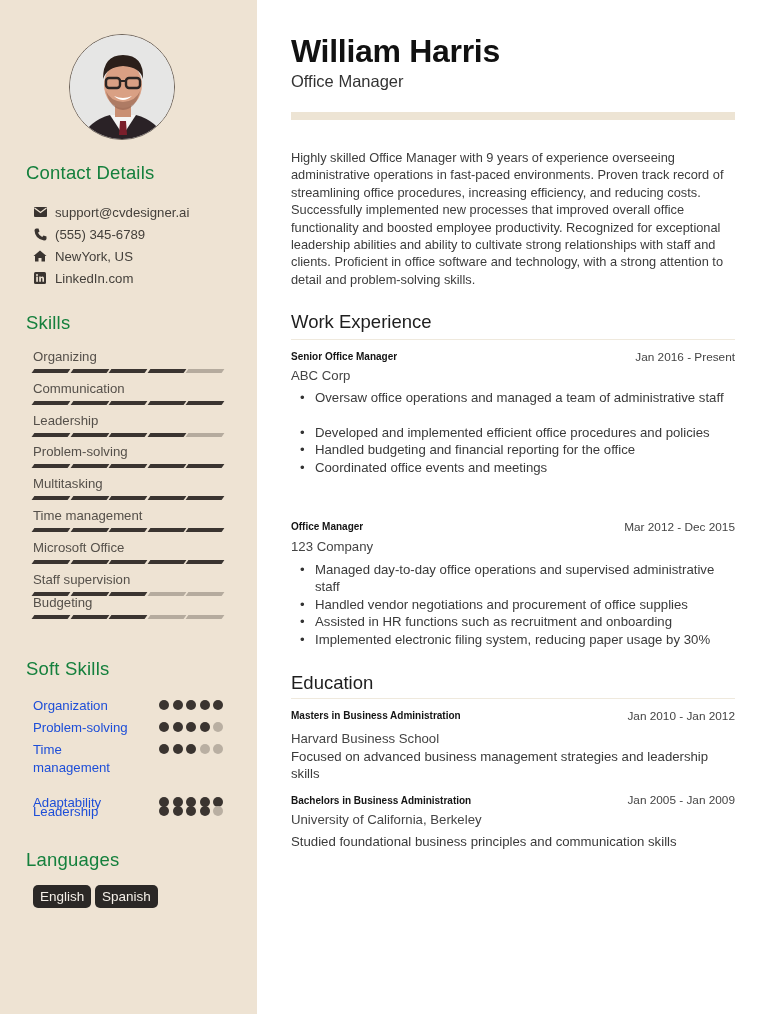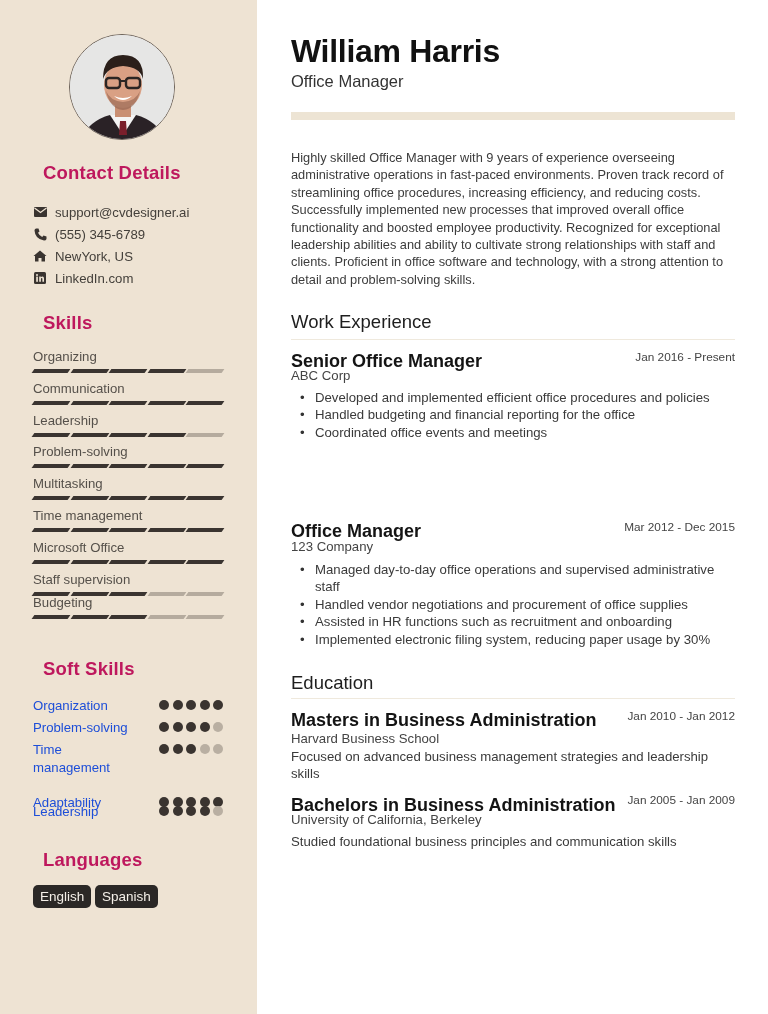--- a/index.html
+++ b/index.html
@@ -3,21 +3,21 @@
 <meta charset="utf-8">
 <style>
   * { box-sizing: border-box; margin: 0; padding: 0; }
   html, body { width: 768px; height: 1014px; background: #ffffff; overflow: hidden; }
   body { font-family: "Liberation Sans", sans-serif; color: #333; position: relative; }
   .sidebar { position: absolute; left: 0; top: 0; width: 257px; height: 1014px; background: #eee3d3; }
   .main { position: absolute; left: 291px; top: 0; width: 444px; }
 
   .avatar { position: absolute; left: 69px; top: 34px; width: 106px; height: 106px; border-radius: 50%; border: 1.5px solid #6d6258; background: #e7e7e6; overflow: hidden; }
 
-  .side-h { position: absolute; left: 43px; font-size: 18.5px; font-weight: 700; color: #be185d; letter-spacing: 0.2px; }
+  .side-h { position: absolute; left: 26px; font-size: 18.5px; font-weight: 400; color: #15803d; letter-spacing: 0.2px; }
   .contact-row { position: absolute; left: 33px; height: 18px; display: flex; align-items: center; font-size: 13.2px; color: #44403b; }
   .contact-row .ic { width: 14px; height: 14px; margin-right: 8px; display: flex; align-items: center; justify-content: center; }
 
   .skill { position: absolute; left: 33px; width: 190px; }
   .skill .lbl { font-size: 13.2px; color: #55504a; line-height: 16px; }
   .skill .bars { display: flex; gap: 3px; margin-top: 4px; height: 4px; }
   .skill .bars span { flex: 1; height: 4px; transform: skewX(-35deg); background: #3a3430; }
   .skill .bars span.off { background: #b5ab9e; }
 
   .soft { position: absolute; left: 33px; width: 190px; display: flex; justify-content: space-between; }
@@ -29,21 +29,21 @@
   .lang { position: absolute; top: 885px; height: 23px; padding: 0 7px; border-radius: 5px; background: #2b2826; color: #f4efe8; font-size: 13.5px; line-height: 23px; }
 
   .name { position: absolute; top: 33px; left: 0; font-size: 32px; font-weight: 700; color: #111; letter-spacing: -0.3px; }
   .title { position: absolute; top: 72px; left: 0; font-size: 16.5px; color: #333; }
   .accent-bar { position: absolute; top: 112px; left: 0; width: 444px; height: 8px; background: #ede4d4; }
   .summary { position: absolute; top: 149px; left: 0; width: 444px; font-size: 12.8px; line-height: 17.4px; color: #3c3c3c; }
 
   .sec-h { position: absolute; left: 0; font-size: 18.5px; font-weight: 500; color: #1e1e1e; }
   .sec-rule { position: absolute; left: 0; width: 444px; height: 1px; background: #efe9dd; }
 
-  .entry-title { position: absolute; left: 0; font-size: 18px; font-weight: 600; color: #141414; }
+  .entry-title { position: absolute; left: 0; font-size: 10px; font-weight: 600; color: #141414; }
   .entry-date { position: absolute; right: 0; font-size: 11.8px; color: #444; }
   .entry-org { position: absolute; left: 0; font-size: 13.2px; color: #444; }
   .bullets { position: absolute; left: 0; width: 444px; list-style: none; }
   .bullets li { position: relative; padding-left: 24px; font-size: 13.2px; line-height: 17.4px; color: #3a3a3a; }
   .bullets li::before { content: "•"; position: absolute; left: 9px; top: 0; color: #333; }
   .entry-desc { position: absolute; left: 0; width: 444px; font-size: 13.2px; line-height: 17.4px; color: #3a3a3a; }
 </style>
 </head>
 <body>
 
@@ -277,20 +277,21 @@
 
   <p class="summary">Highly skilled Office Manager with 9 years of experience overseeing administrative operations in fast-paced environments. Proven track record of streamlining office procedures, increasing efficiency, and reducing costs. Successfully implemented new processes that improved overall office functionality and boosted employee productivity. Recognized for exceptional leadership abilities and ability to cultivate strong relationships with staff and clients. Proficient in office software and technology, with a strong attention to detail and problem-solving skills.</p>
 
   <h2 class="sec-h" style="top:311px;">Work Experience</h2>
   <div class="sec-rule" style="top:339px;"></div>
 
   <div class="entry-title" style="top:351px;">Senior Office Manager</div>
   <div class="entry-date" style="top:350px;">Jan 2016 - Present</div>
   <div class="entry-org" style="top:368px;">ABC Corp</div>
   <ul class="bullets" style="top:389px;">
+    <li style="margin-bottom:17.4px;">Oversaw office operations and managed a team of administrative staff</li>
     <li>Developed and implemented efficient office procedures and policies</li>
     <li>Handled budgeting and financial reporting for the office</li>
     <li>Coordinated office events and meetings</li>
   </ul>
 
   <div class="entry-title" style="top:521px;">Office Manager</div>
   <div class="entry-date" style="top:520px;">Mar 2012 - Dec 2015</div>
   <div class="entry-org" style="top:539px;">123 Company</div>
   <ul class="bullets" style="top:561px;">
     <li>Managed day-to-day office operations and supervised administrative staff</li>

